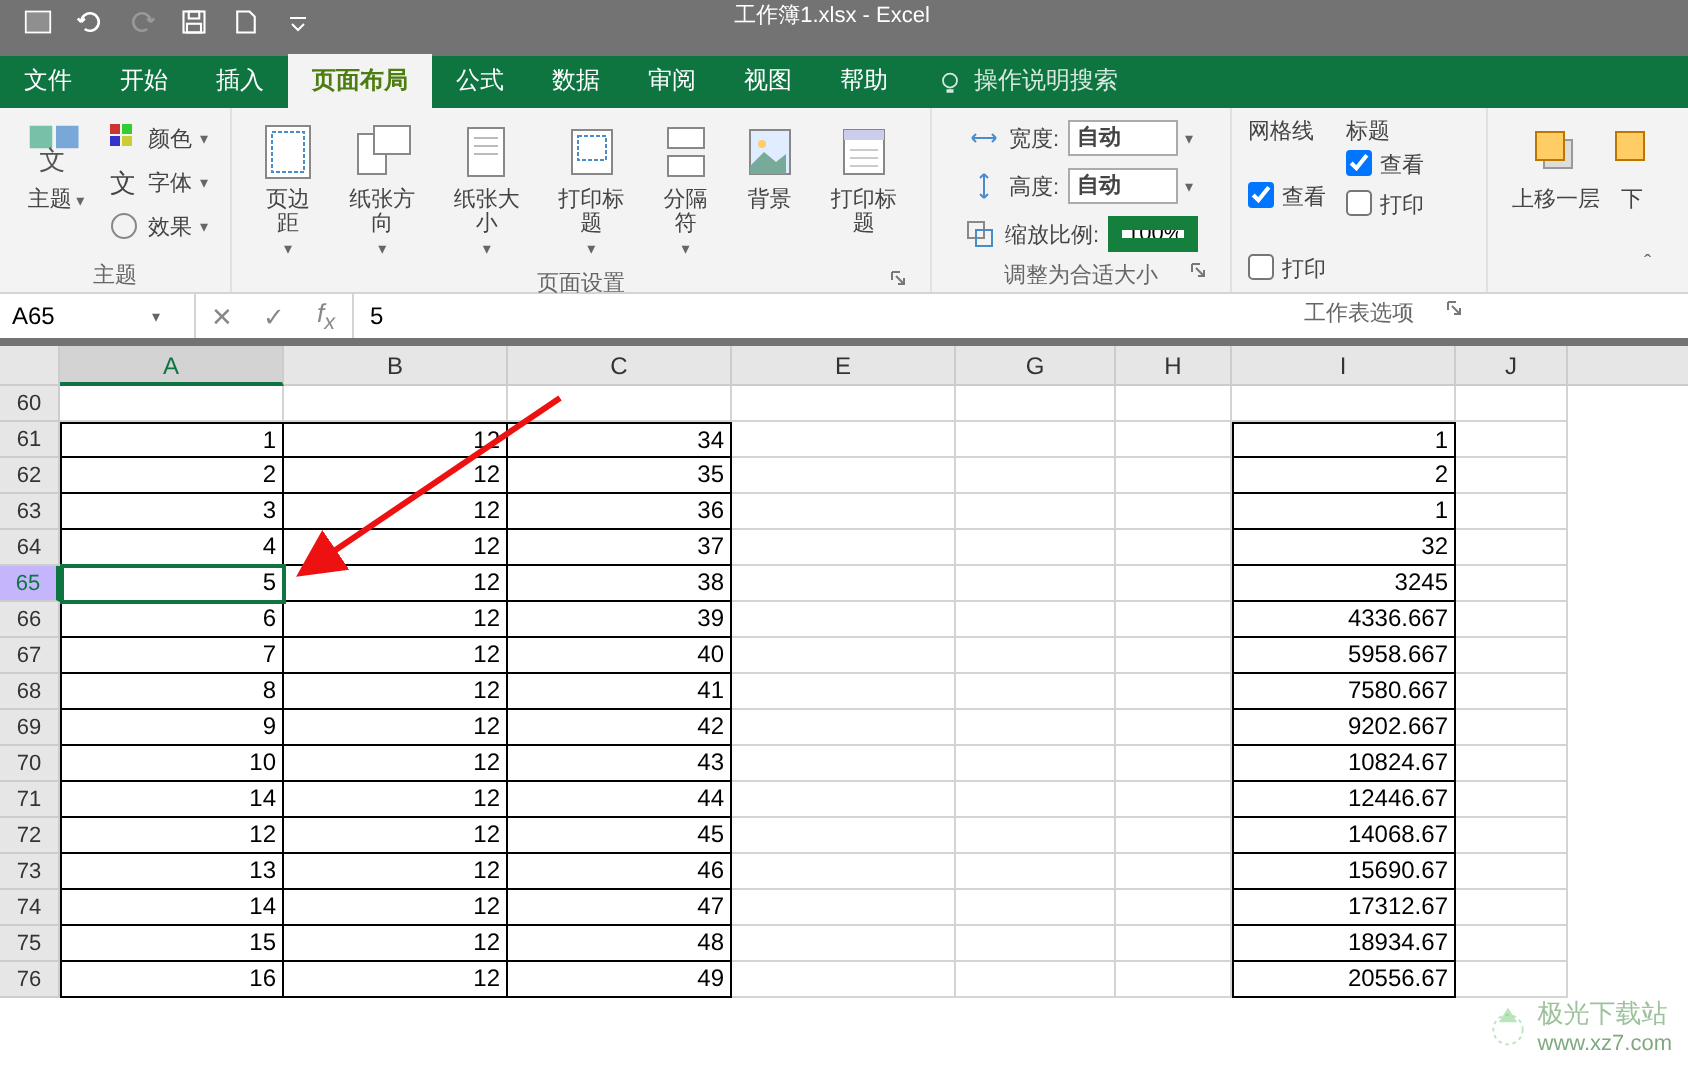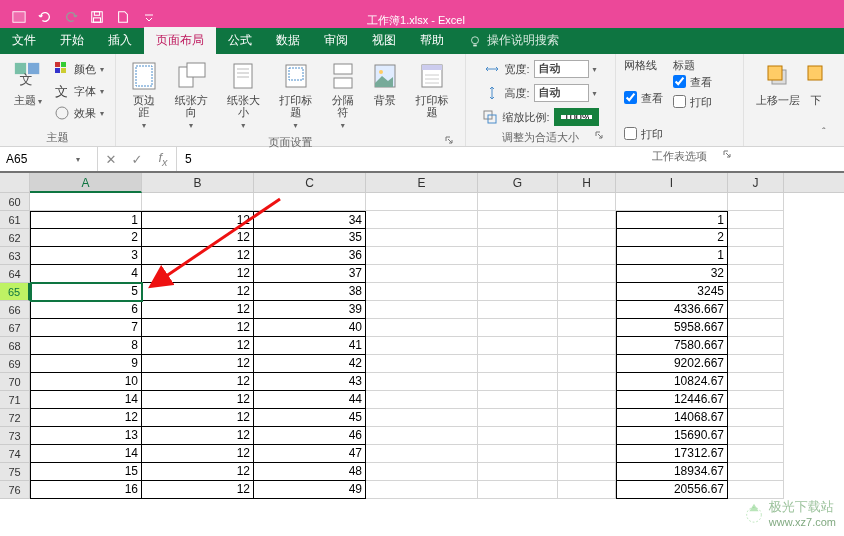--- a/index.html
+++ b/index.html
@@ -1,62 +1,62 @@
 <!DOCTYPE html>
 <html><head>
 <meta charset="utf-8">
 <style>
 * { margin: 0; padding: 0; box-sizing: border-box; font-family: "Microsoft YaHei", "Segoe UI", sans-serif; }
 body { width: 844px; height: 536px; overflow: hidden; background: #fff; position: relative; }
 
 
-.titlebar { height: 28px; background: #ec4899; display: flex; align-items: flex-end; color: #fff; font-size: 11px; }
+.titlebar { height: 28px; background: #737373; display: flex; align-items: flex-start; color: #fff; font-size: 11px; }
 .titlebar .qa { display: flex; align-items: center; gap: 4px; padding: 0 8px; }
 .titlebar .qa-btn { width: 22px; height: 22px; display: flex; align-items: center; justify-content: center; cursor: pointer; }
 .titlebar .title { flex: 1; text-align: center; padding-right: 180px; }
 
 
 .tabbar { height: 26px; background: #0e7541; display: flex; align-items: flex-end; font-size: 12px; color: #fff; }
 .tabbar .tab { padding: 5px 12px; cursor: pointer; }
-.tabbar .tab.active { background: #f3f3f3; color: #be185d; }
+.tabbar .tab.active { background: #f3f3f3; color: #4d7c0f; font-weight: bold; }
 .tabbar .tell-me { display: flex; align-items: flex-end; gap: 5px; padding: 5px 12px; color: #d7e9df; margin-top: 24px; }
 
 
 .ribbon { height: 93px; background: #f3f3f3; border-bottom: 1px solid #d4d4d4; display: flex; position: relative; }
 .group { border-right: 1px solid #e1e1e1; padding: 4px 8px 2px; display: flex; flex-direction: column; justify-content: space-between; font-size: 11px; color: #444; }
 .group-label { text-align: center; font-size: 11px; color: #666; padding-top: 2px; height: 16px; position: relative; }
 .group-body { display: flex; align-items: flex-start; gap: 6px; flex: 1; }
 .dialog-launcher { position: absolute; right: 2px; bottom: 2px; width: 12px; height: 12px; cursor: pointer; }
 .big-btn { display: flex; flex-direction: column; align-items: center; gap: 2px; cursor: pointer; padding: 2px 4px; }
 .big-btn .icon-box { width: 32px; height: 32px; display: flex; align-items: center; justify-content: center; }
 .big-btn .lbl { font-size: 11px; text-align: center; line-height: 1.1; }
 .small-row { display: flex; align-items: center; gap: 4px; font-size: 11px; height: 22px; cursor: pointer; }
 .small-row .ico { width: 16px; height: 16px; }
 .dd-arrow { font-size: 8px; color: #666; }
 .chk { display: flex; align-items: flex-start; gap: 4px; font-size: 11px; height: 20px; }
 .select-inline { height: 18px; font-size: 11px; border: 1px solid #ababab; background: #fff; padding: 0 4px; min-width: 55px; font-weight: bold; }
 .num-input { width: 45px; height: 18px; font-size: 11px; border: 7px solid #15803d; text-align: left; padding: 0 3px; }
 
 
-.formula-bar { height: 26px; border-bottom: 2px solid #737373; display: flex; align-items: stretch; background: #fff; }
+.formula-bar { height: 26px; border-bottom: 4px solid #737373; display: flex; align-items: stretch; background: #fff; }
 .name-box { width: 98px; border-right: 1px solid #d4d4d4; display: flex; align-items: center; padding: 0 6px; font-size: 12px; }
 .name-box input { border: none; outline: none; width: 70px; font-size: 12px; }
 .fb-btns { display: flex; align-items: center; border-right: 1px solid #d4d4d4; }
 .fb-btn { width: 26px; display: flex; align-items: center; justify-content: center; color: #888; font-size: 13px; cursor: pointer; }
 .formula-input { flex: 1; display: flex; align-items: center; padding: 0 8px; font-size: 12px; }
 
 
 .grid-wrap { position: relative; height: calc(536px - 28px - 26px - 93px - 26px); overflow: hidden; }
 .corner { position: absolute; top: 0; left: 0; width: 30px; height: 20px; background: #e6e6e6; border-right: 1px solid #ccc; border-bottom: 1px solid #ccc; }
 .col-headers { position: absolute; top: 0; left: 30px; right: 0; height: 20px; display: flex; background: #e6e6e6; border-bottom: 1px solid #ccc; }
 .ch { border-right: 1px solid #ccc; text-align: center; font-size: 12px; color: #333; line-height: 20px; }
 .ch.sel { background: #d3d3d3; color: #0e7541; border-bottom: 2px solid #0e7541; height: 20px; box-sizing: border-box; }
 .row-headers { position: absolute; top: 20px; left: 0; width: 30px; }
 .rh { height: 18px; border-bottom: 1px solid #ccc; border-right: 1px solid #ccc; background: #e6e6e6; text-align: center; font-size: 11px; color: #333; line-height: 18px; }
-.rh.sel { background: #bef264; color: #0e7541; border-right: 2px solid #0e7541; }
+.rh.sel { background: #c4b5fd; color: #0e7541; border-right: 2px solid #0e7541; }
 .cells { position: absolute; top: 20px; left: 30px; }
 .row { display: flex; height: 18px; }
 .cell { height: 18px; border-right: 1px solid #d4d4d4; border-bottom: 1px solid #d4d4d4; font-size: 12px; padding: 0 3px; text-align: right; line-height: 17px; font-family: "SimSun", sans-serif; color: #000; background: #fff; }
 .cell.bordered { border-right: 1px solid #000; border-bottom: 1px solid #000; }
 .cell.bordered-top { border-top: 1px solid #000; }
 .cell.bordered-left { border-left: 1px solid #000; }
 .active-cell-overlay { position: absolute; border: 2px solid #0e7541; pointer-events: none; box-sizing: border-box; }
 .red-arrow { position: absolute; pointer-events: none; }
 
 

